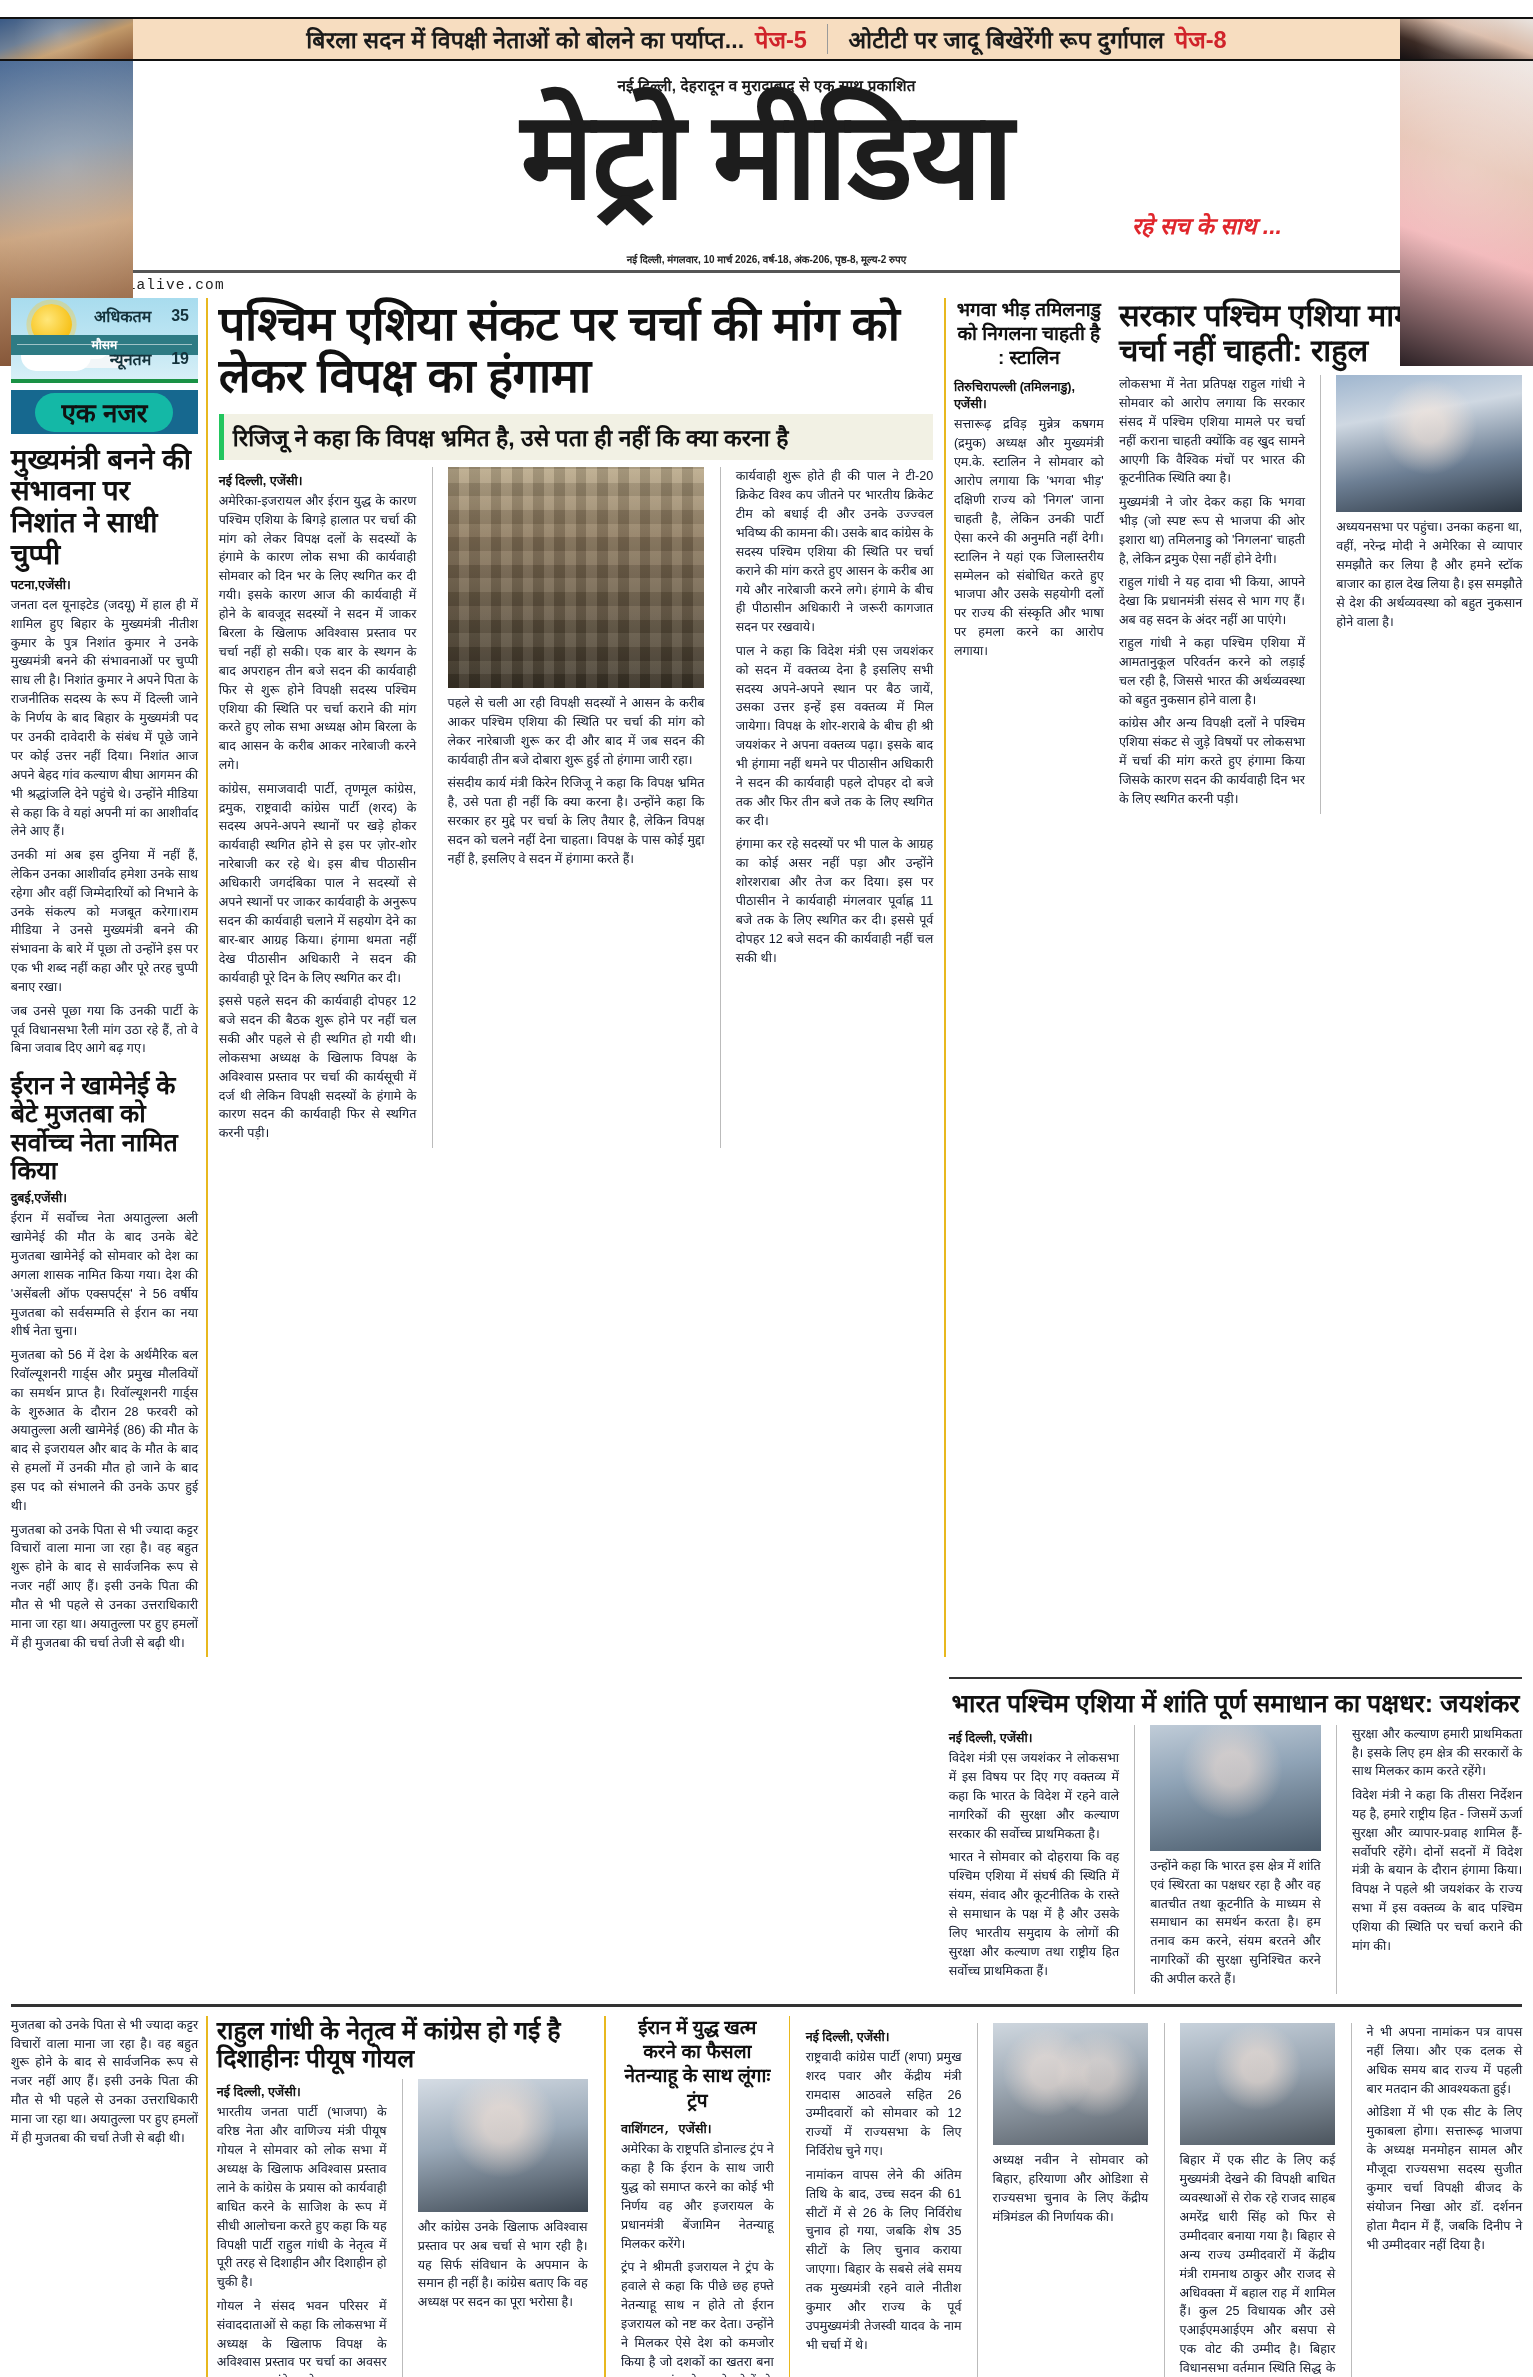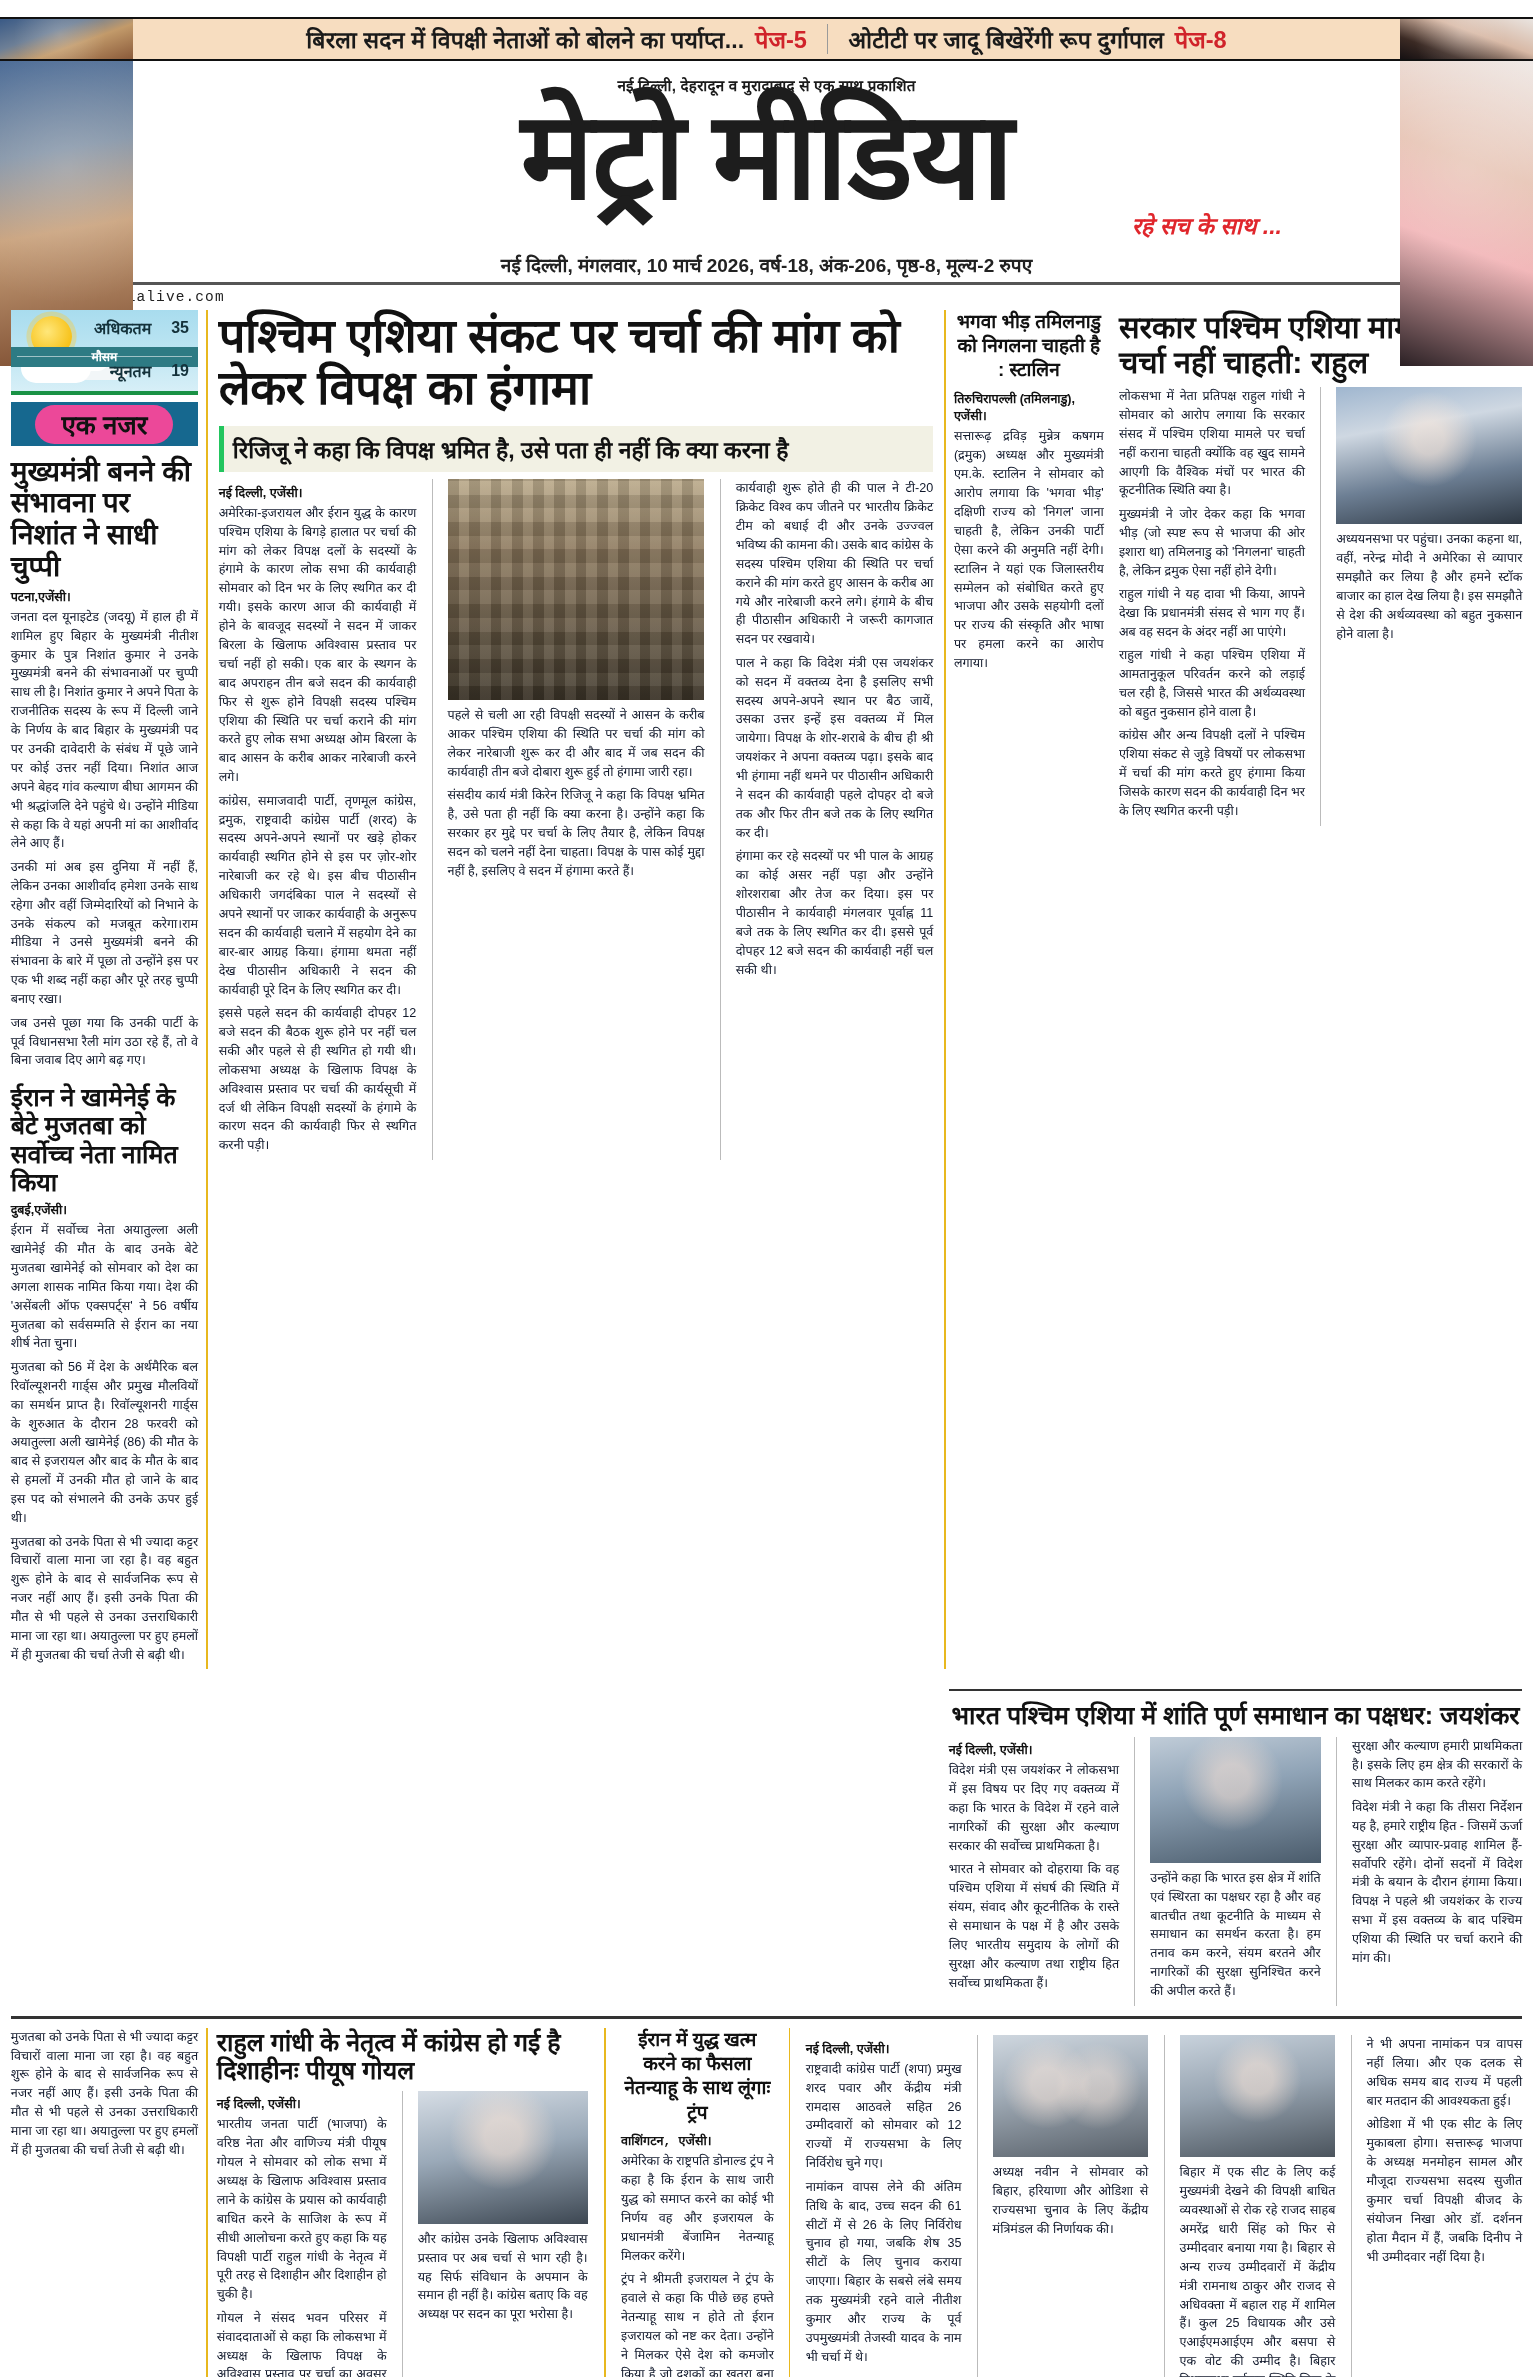--- a/index.html
+++ b/index.html
@@ -26,21 +26,21 @@
 
   
   .masthead { position:relative; text-align:center; padding: 6.1px 0 0; }
   .mast-pub { font-size:15.2px; font-weight:700; color:#1a1a1a; margin:7.6px 0 0; letter-spacing:0.2px;}
   .mast-title { font-size: 122px; font-weight:900; line-height: .95; letter-spacing:-1.5px; color:#1d1d1d; margin: 4.6px 0 0; font-family:"Liberation Serif","DejaVu Serif",serif; }
   .mast-tag { font-size:23px; font-weight:800; color:#e0262c; font-style:italic; text-align:right; padding-right:251px; margin-top:-6.1px;}
   .mast-left-photo, .mast-right-photo { position:absolute; top:0; width:133px; height:305px; overflow:hidden; }
   .mast-left-photo { left:0; background: linear-gradient(170deg,#4a6a95 0%,#7e8fa3 30%,#c8a07a 55%,#7a4a2e 100%); }
   .mast-right-photo { right:0; background: linear-gradient(200deg,#efe9e6 0%,#e6c2b2 35%,#f2b6b8 60%,#2a2024 100%); }
   .mast-left-photo::after,.mast-right-photo::after{content:"";position:absolute;inset:0;background:radial-gradient(circle at 50% 35%, rgba(255,255,255,.22), transparent 65%);}
-  .dateline { font-size:19px; font-weight:700; color:#222; text-align:center; margin: 10.7px 0 4.6px; }
+  .dateline { font-size:10px; font-weight:700; color:#222; text-align:center; margin: 10.7px 0 4.6px; }
   .mast-rule { height:2.3px; background:#555; margin:0 0 0; }
   .site-url { font-family:"Liberation Mono","DejaVu Sans Mono",monospace; font-size:14.5px; letter-spacing:1.1px; padding:4.6px 0 4.6px 9.1px; color:#222;}
 
   
   .cols { display:flex; }
   .vr { width:1.5px; background:#e8b81f; flex:0 0 1.5px; margin:0 7.6px; }
   .vrg { width:0.8px; background:#bbb; flex:0 0 0.8px; margin:0 7.6px; }
 
   .kicker { font-size:19px; font-weight:800; line-height:1.28; text-align:center; }
   h1.lead { font-size:47px; font-weight:900; line-height:1.12; margin:0; letter-spacing:-0.4px; color:#111;}
@@ -71,21 +71,21 @@
   .weatherbox { width:197px; border-right:2.3px solid #e8b81f; }
   .wx { position:relative; height:85px; background:linear-gradient(180deg,#a8dcee 0%,#bfe6f3 55%,#d7eff7 100%); border-bottom:4.6px solid #1a9245; }
   .wx-band { position:absolute; left:0; right:0; top:37px; height:20px; background:#2e7b84; display:flex; align-items:center; justify-content:center;}
   .wx-band span{ color:#fff; font-size:12.2px; font-weight:800; background:#2e7b84; padding:0 6.1px;}
   .wx-band::before{content:"";position:absolute;left:6.1px;right:6.1px;top:9.1px;height:1.5px;background:rgba(255,255,255,.55);}
   .wx-row { position:absolute; right:9.1px; display:flex; gap:20px; align-items:center; font-size:16px; font-weight:700; color:#14323b;}
   .wx-row.top{ top:7.6px;justify-content:space-between; } .wx-row.bot{ bottom:9.1px; }
   .sun { position:absolute; left:20px; top:6.1px; width:41px; height:41px; border-radius:50%; background:radial-gradient(circle at 40% 38%, #ffe77a, #f7c21a 70%); box-shadow:0 0 0 4.6px rgba(255,200,40,.35);}
   .cloud { position:absolute; left:10.7px; bottom:7.6px; width:70px; height:30.5px; background:#fff; border-radius:17px; box-shadow: 21.3px -9.1px 0 -3px #fff, 43px 1.5px 0 -4.6px #f2f6f8; }
   .ek-nazar { background:#16688f; height:44px; display:flex; align-items:center; justify-content:center; position:relative; margin-top:7.6px;}
-  .ek-nazar span{ background:#ec4899; color:#111; font-size:26px; font-weight:800; padding:1.5px 26px; border-radius:30.5px; }
+  .ek-nazar span{ background:#14b8a6; color:#111; font-size:26px; font-weight:800; padding:1.5px 26px; border-radius:30.5px; }
 </style>
 </head>
 <body>
 
 <div class="page">
 
   <div class="skybar">
     <div class="sky-photo"></div>
     <div class="sky-mid">
       <div class="sky-item">

